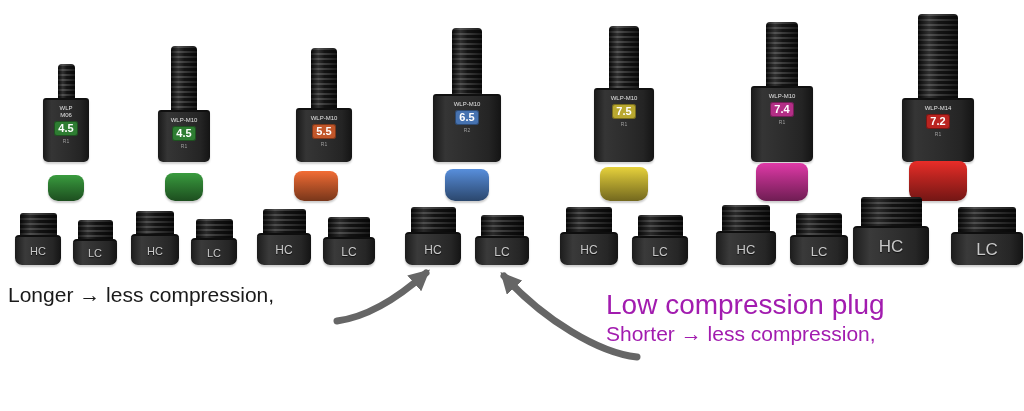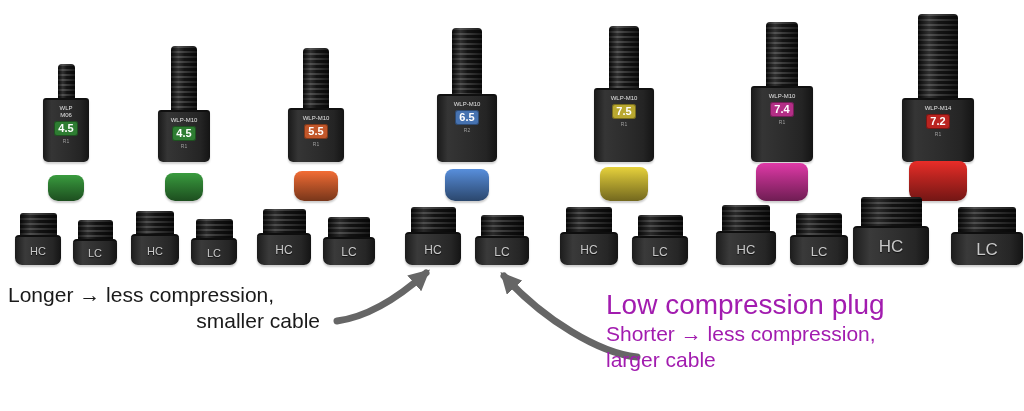--- a/index.html
+++ b/index.html
@@ -101,21 +101,21 @@
       <div class="plugpair" style="left: 131px; bottom: 146px; gap: 12px;">
         <div class="plug">
           <div class="pthread" style="width: 38px; height: 23px;"></div>
           <div class="pbase" style="width: 48px; height: 29px; font-size: 11px; color: rgb(200, 200, 200);">HC</div>
         </div>
         <div class="plug">
           <div class="pthread" style="width: 37px; height: 19px;"></div>
           <div class="pbase" style="width: 46px; height: 25px; font-size: 11px; color: rgb(200, 200, 200);">LC</div>
         </div>
       </div>
-      <div class="gland" style="left: 288px; bottom: 249px; width: 56px;">
+      <div class="gland" style="left: 296px; bottom: 249px; width: 56px;">
         <div class="thread" style="width: 26px; height: 60px;"></div>
         <div class="gbody" style="width: 56px; height: 52px;">
           <div class="gmodel">
             <div>WLP-M10</div>
           </div>
           <div class="gbadge" style="background: rgb(194, 87, 42);">5.5</div>
           <div class="gvariant">R1</div>
         </div>
       </div>
       <div class="seal" style="left: 294px; bottom: 210px; width: 44px; height: 30px; background: linear-gradient(rgb(243, 109, 53) 0%, rgb(194, 87, 42) 38%, rgb(120, 54, 26) 100%);"></div>
@@ -124,21 +124,21 @@
           <div class="pthread" style="width: 43px; height: 24px;"></div>
           <div class="pbase" style="width: 54px; height: 30px; font-size: 12px; color: rgb(200, 200, 200);">HC</div>
         </div>
         <div class="plug">
           <div class="pthread" style="width: 42px; height: 20px;"></div>
           <div class="pbase" style="width: 52px; height: 26px; font-size: 12px; color: rgb(200, 200, 200);">LC</div>
         </div>
       </div>
       <div class="gland" style="left: 437px; bottom: 249px; width: 60px;">
         <div class="thread" style="width: 30px; height: 66px;"></div>
-        <div class="gbody" style="width: 60px; height: 66px;">
+        <div class="gbody" style="width: 68px; height: 66px;">
           <div class="gmodel">
             <div>WLP-M10</div>
           </div>
           <div class="gbadge" style="background: rgb(70, 114, 176);">6.5</div>
           <div class="gvariant">R2</div>
         </div>
       </div>
       <div class="seal" style="left: 445px; bottom: 210px; width: 44px; height: 32px; background: linear-gradient(rgb(88, 143, 220) 0%, rgb(70, 114, 176) 38%, rgb(43, 71, 109) 100%);"></div>
       <div class="plugpair" style="left: 405px; bottom: 146px; gap: 14px;">
         <div class="plug">
@@ -220,22 +220,20 @@
       <marker id="ah" viewBox="0 0 10 10" refX="7.5" refY="5" markerWidth="3" markerHeight="3" orient="auto">
         <path d="M0,0 L10,5 L0,10 z" fill="#666666"></path>
       </marker>
     </defs>
     <path d="M 337 321 C 367 317 399 297 426 273" fill="none" stroke-width="7" stroke-linecap="round" marker-end="url(#ah)" stroke="#666666"></path>
     <path d="M 637 357 C 599 353 544 320 504 276" fill="none" stroke-width="7" stroke-linecap="round" marker-end="url(#ah)" stroke="#666666"></path>
   </svg>
 
   <div class="note" id="note-high" style="color: rgb(26, 26, 26);">
     <div class="note-line">Longer → less compression,</div>
-    <div class="note-line line2">smaller cable</div>
   </div>
 
   <div class="note" id="note-low" style="color: #a21caf;">
     <div class="note-title">Low compression plug</div>
     <div class="note-line">Shorter → less compression,</div>
-    <div class="note-line">larger cable</div>
   </div>
 
 </div>
 
 </body></html>

